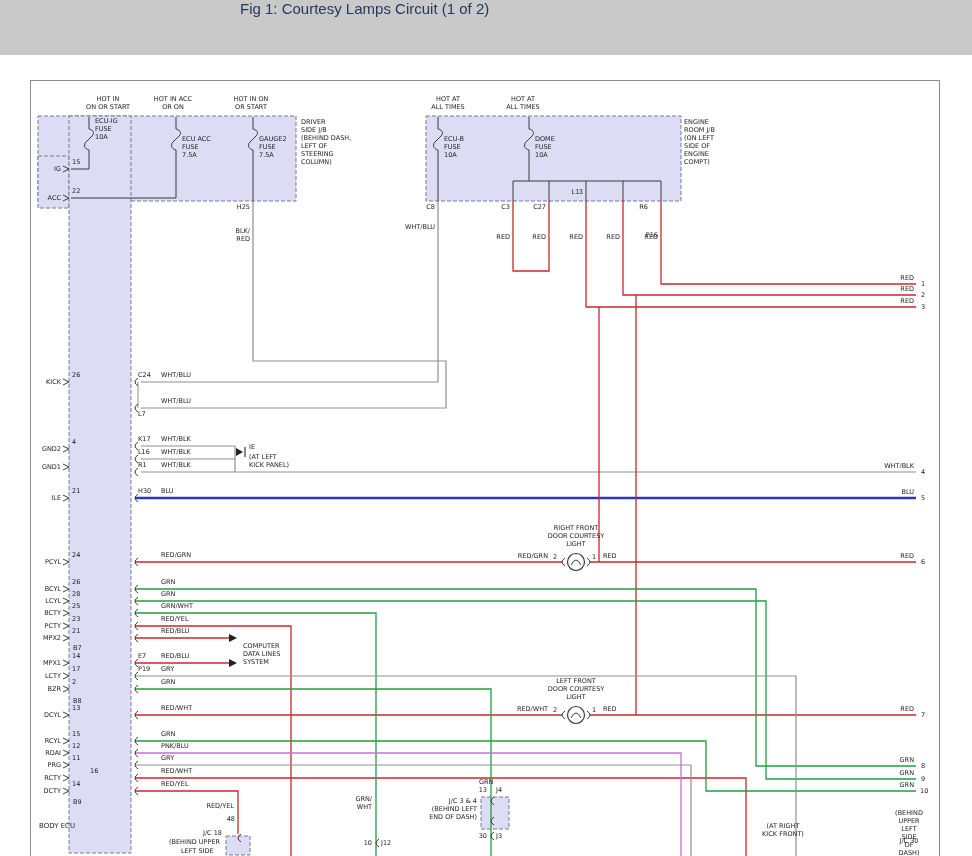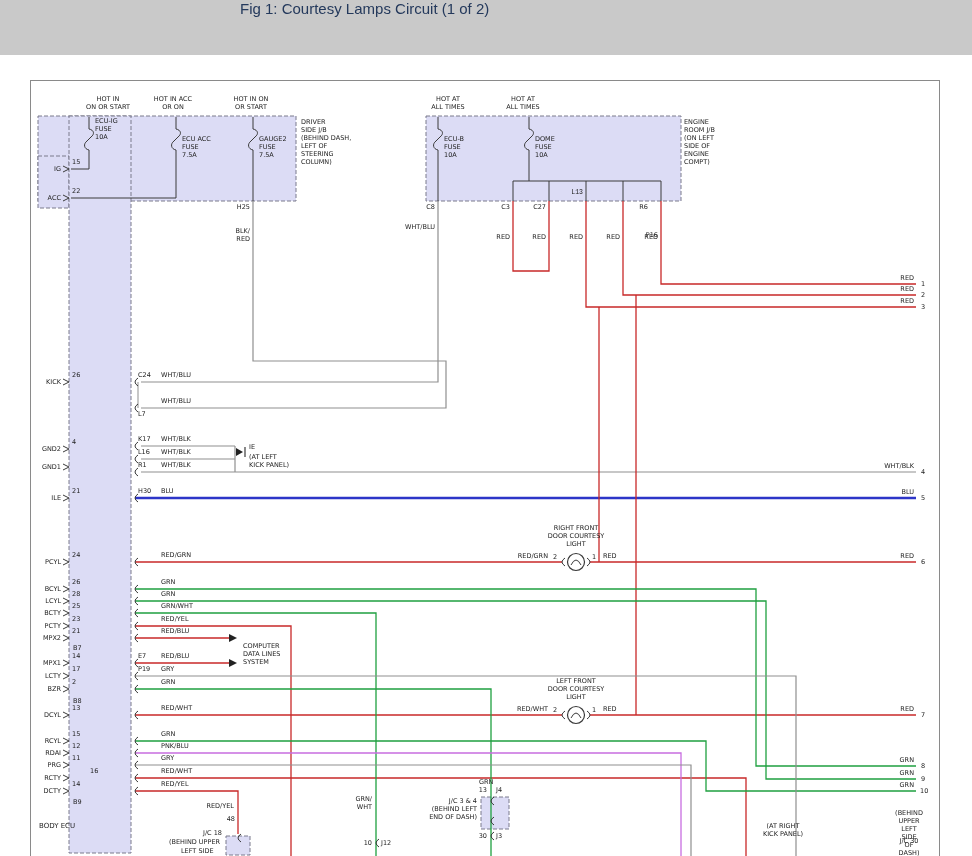--- a/index.html
+++ b/index.html
@@ -238,21 +238,21 @@
         <div class="lbl r" style="left: 341px; top: 714px; line-height: 8px;">GRN/
 WHT</div>
         <div class="lbl r" style="left: 341px; top: 758px;">10</div>
         <div class="lbl l" style="left: 350px; top: 758px;">J12</div>
         <div class="lbl r" style="left: 203px; top: 721px;">RED/YEL</div>
         <div class="lbl r" style="left: 204px; top: 734px;">48</div>
         <div class="lbl l" style="left: 172px; top: 748px;">J/C 18</div>
         <div class="lbl l" style="left: 138px; top: 757px;">(BEHIND UPPER</div>
         <div class="lbl l" style="left: 150px; top: 766px;">LEFT SIDE</div>
         <div class="lbl c" style="left: 752px; top: 741px; line-height: 8px;">(AT RIGHT
-KICK PANEL)</div>
+KICK FRONT)</div>
         <div class="lbl c" style="left: 878px; top: 728px; line-height: 8px;">(BEHIND UPPER
 LEFT SIDE
 OF DASH)</div>
         <div class="lbl c" style="left: 878px; top: 756px;">J/C 30</div>
         <div class="lbl l" style="left: 8px; top: 741px; font-size: 7px; text-align: center;">BODY ECU</div>
         <div class="lbl l" style="left: 42px; top: 563px;">B7</div>
         <div class="lbl l" style="left: 42px; top: 616px;">B8</div>
         <div class="lbl l" style="left: 42px; top: 717px;">B9</div>
         <div class="lbl r" style="left: 30px; top: 84px;">IG</div>
         <div class="lbl l" style="left: 41px; top: 77px;">15</div>

